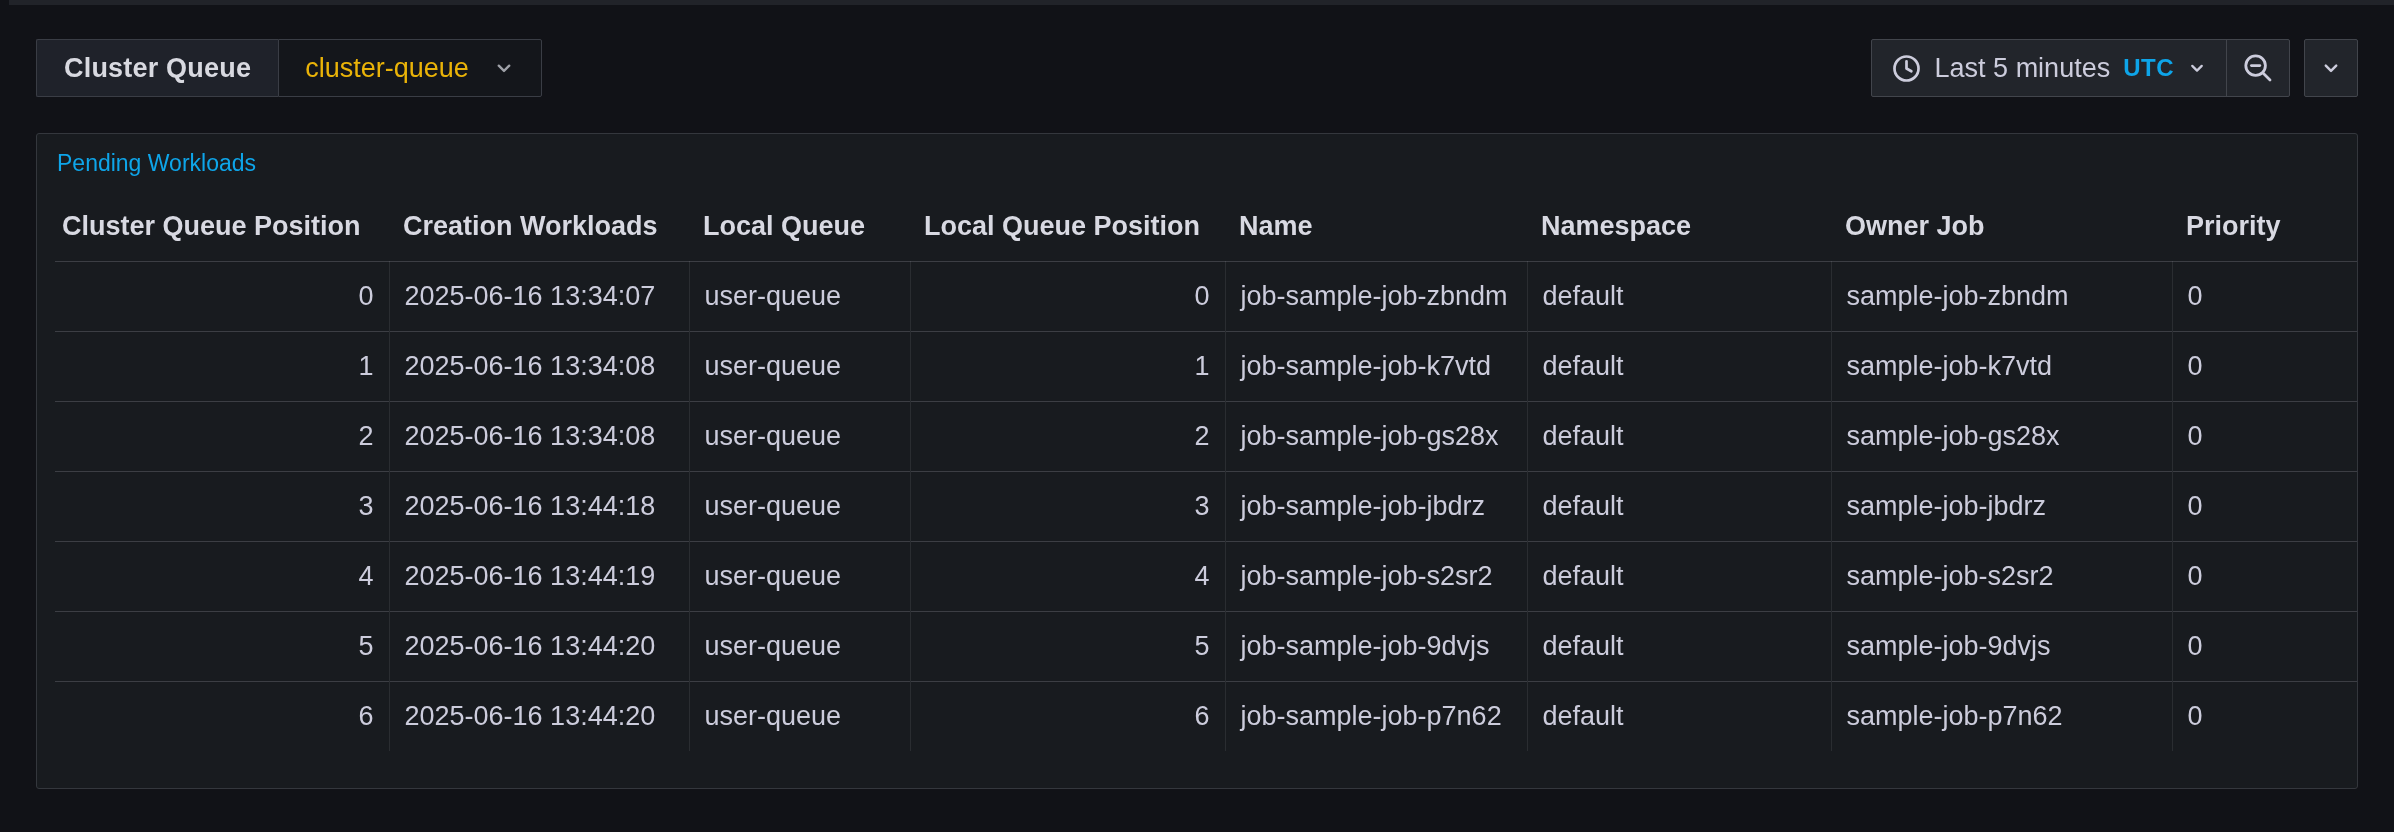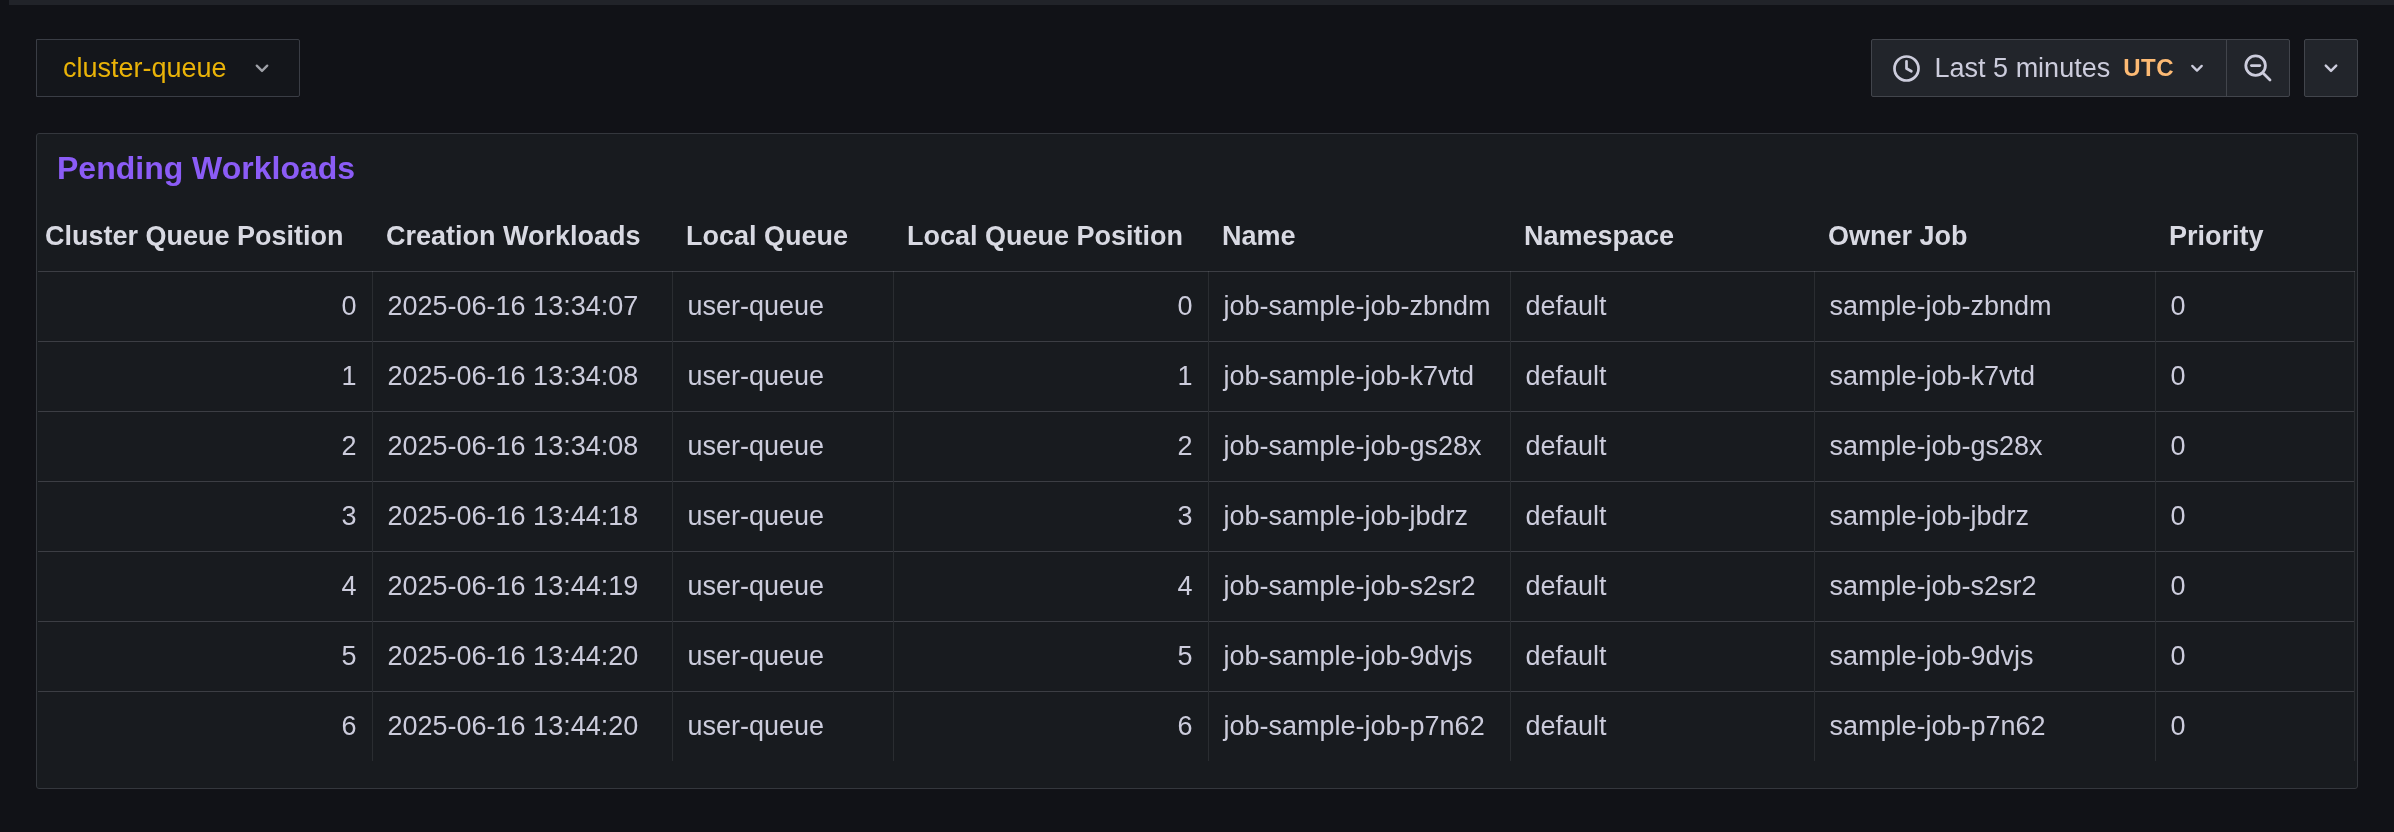--- a/index.html
+++ b/index.html
@@ -35,39 +35,39 @@
   .btn-group {
     display:flex; border:1px solid #42454c; border-radius:2px;
     background:#22252b; overflow:hidden;
   }
   .seg {
     display:flex; align-items:center; padding:0 19px; gap:13px;
     font-size:27px; font-weight:500; color:#ccccdc; cursor:pointer;
   }
   .seg + .seg { border-left:1px solid #42454c; }
   .seg.icon-only { padding:0 15px; }
-  .utc { color:#fdba74; font-weight:700; font-size:24px; letter-spacing:0.5px; }
+  .utc { color:#0ea5e9; font-weight:700; font-size:24px; letter-spacing:0.5px; }
   .chev { color:#b7b9c0; display:flex; align-items:center; }
   svg.ic { display:block; }
 
   
   .panel {
     margin:36px 36px 0; height:656px;
     background:#181b1f;
     border:1px solid #34373d; border-radius:3px;
     padding-top:16px;
     overflow:hidden;
   }
   .panel-title {
     padding:0 20px 16px;
-    font-size:32px; font-weight:700; color:#8b5cf6;
+    font-size:23px; font-weight:400; color:#0ea5e9;
   }
   table {
     border-collapse:collapse; table-layout:fixed;
-    width:2316px; margin-left:1px;
+    width:2316px; margin-left:18px;
   }
   th {
     height:68px; text-align:left;
     font-size:27px; font-weight:700; color:#d8d9e2;
     padding:0 14px; overflow:hidden; white-space:nowrap;
     cursor:pointer;
   }
   th:first-child { padding-left:7px; }
   td {
     height:70px;
@@ -79,20 +79,21 @@
   td.num { text-align:right; }
 </style>
 </head>
 <body>
 
 <div class="top-strip"></div>
 
 <div class="toolbar">
 
   <div class="var-group">
+    <div class="var-label">Cluster Queue</div>
     <div class="var-value">
       <span>cluster-queue</span>
       <span class="chev">
         <svg class="ic" width="22" height="22" viewBox="0 0 16 16" fill="none" stroke="#9fa1a8" stroke-width="1.7" stroke-linecap="round" stroke-linejoin="round">
             <path d="M4.2 6.3L8 10.1l3.8-3.8"></path>
           </svg>
       </span>
     </div>
   </div>
 

